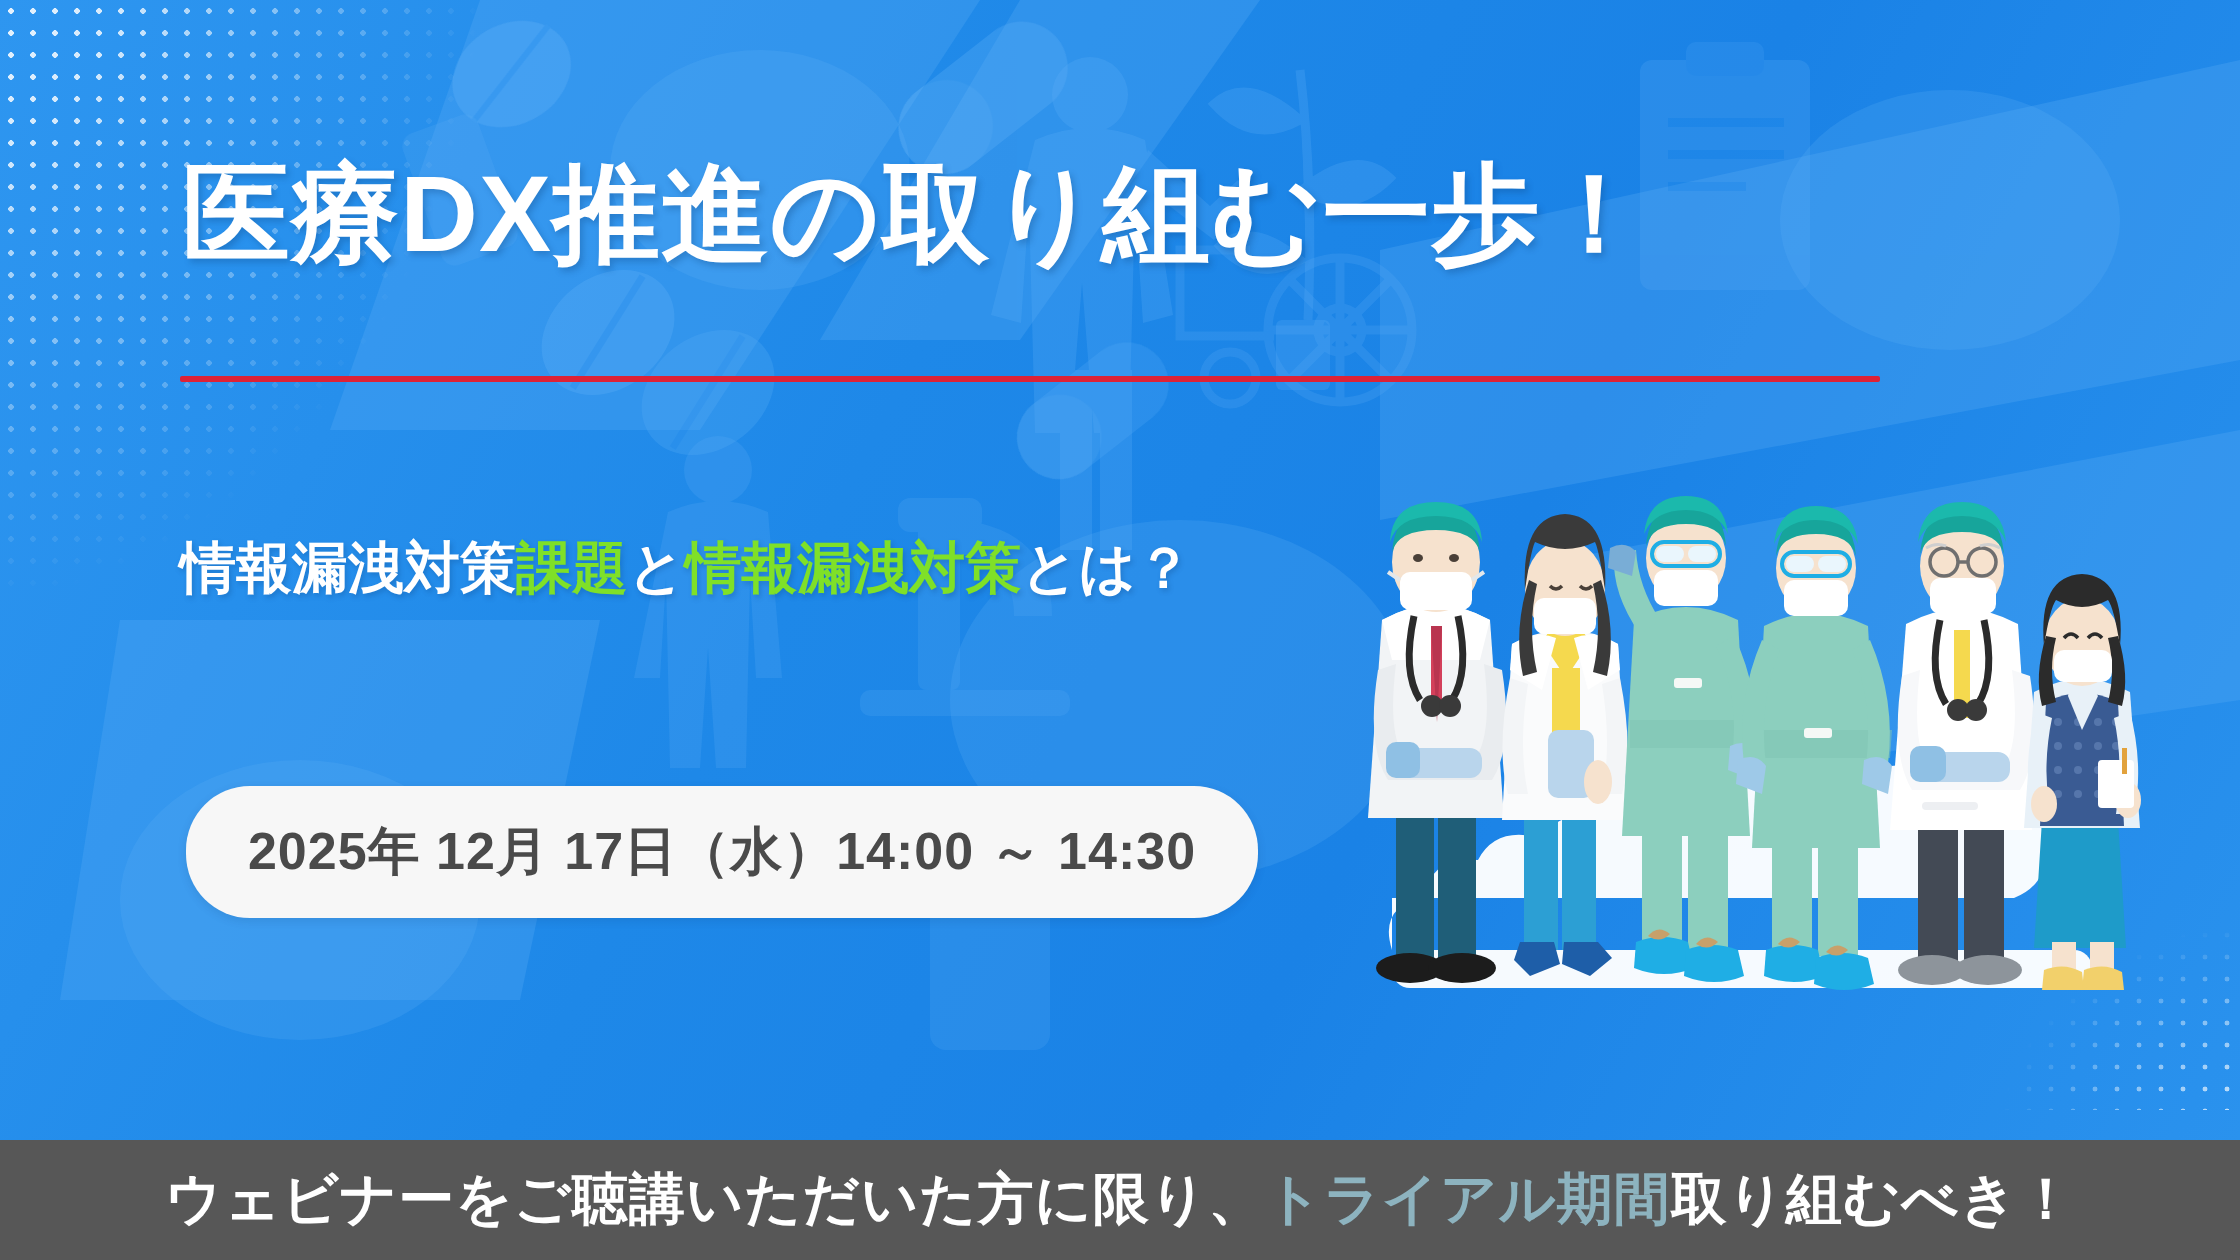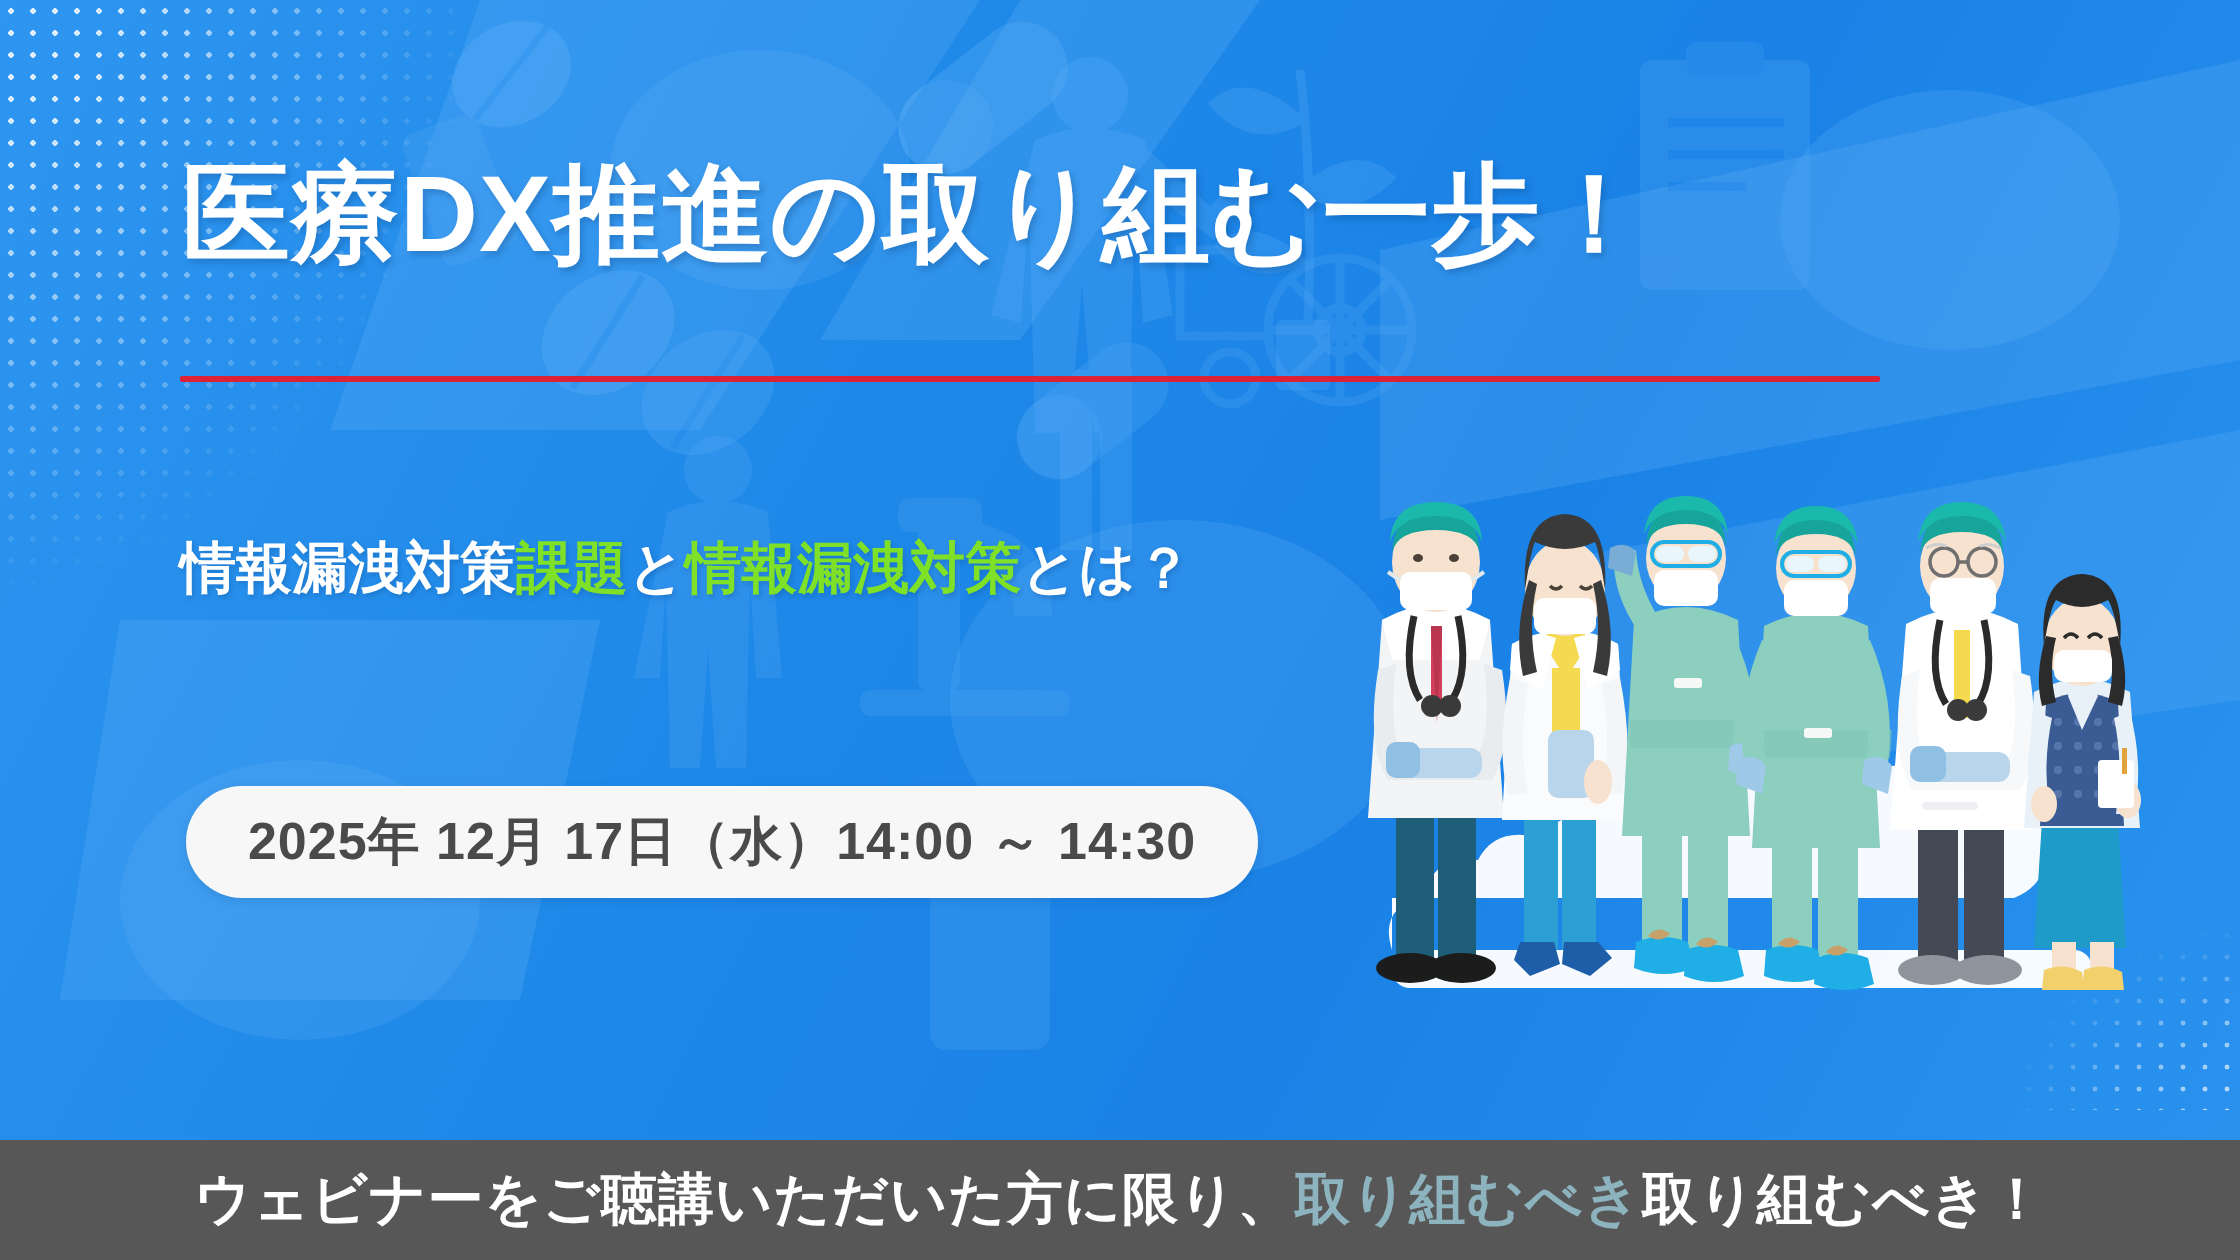--- a/index.html
+++ b/index.html
@@ -77,21 +77,21 @@
     color:#ffffff;
     line-height:1.42;
     white-space:nowrap;
     text-shadow:2px 3px 5px rgba(10,60,120,.25);
   }
   .subtitle .hl { color:#7FE028; }
 
   .date-pill {
     position:absolute;
     left:186px; top:786px;
-    width:1072px; height:112px;
+    width:1072px; height:132px;
     background:#F7F7F7;
     border-radius:64px;
     display:flex;
     align-items:center;
     justify-content:center;
     box-shadow:0 3px 10px rgba(0,40,90,.12);
   }
   .date-pill .date-text {
     font-size:52px;
     font-weight:bold;
@@ -433,16 +433,16 @@
           <path d="M694 206 q-12 40 -4 70 l14 -4 q-8 -32 0 -64 z" fill="#2B2B2B"></path>
           <path d="M766 206 q12 40 4 70 l-14 -4 q8 -32 0 -64 z" fill="#2B2B2B"></path>
           <rect x="702" y="220" width="58" height="32" rx="10" fill="#FFFFFF"></rect>
           <path d="M712 208 q7 -8 14 0 M736 208 q7 -8 14 0" stroke="#2B2B2B" stroke-width="3.5" fill="none"></path>
         </g>
       </svg>
     </div>
   </div>
 
   <div class="bottom-bar">
-    <span class="bar-text"><span>ウェビナーをご聴講いただいた方に限り、</span><span class="hl">取り組むべき</span><span>取り組むべき！</span></span>
+    <span class="bar-text"><span>ウェビナーをご聴講いただいた方に限り、</span><span class="hl">トライアル期間</span><span>取り組むべき！</span></span>
   </div>
 
 </div>
 
 </body></html>

